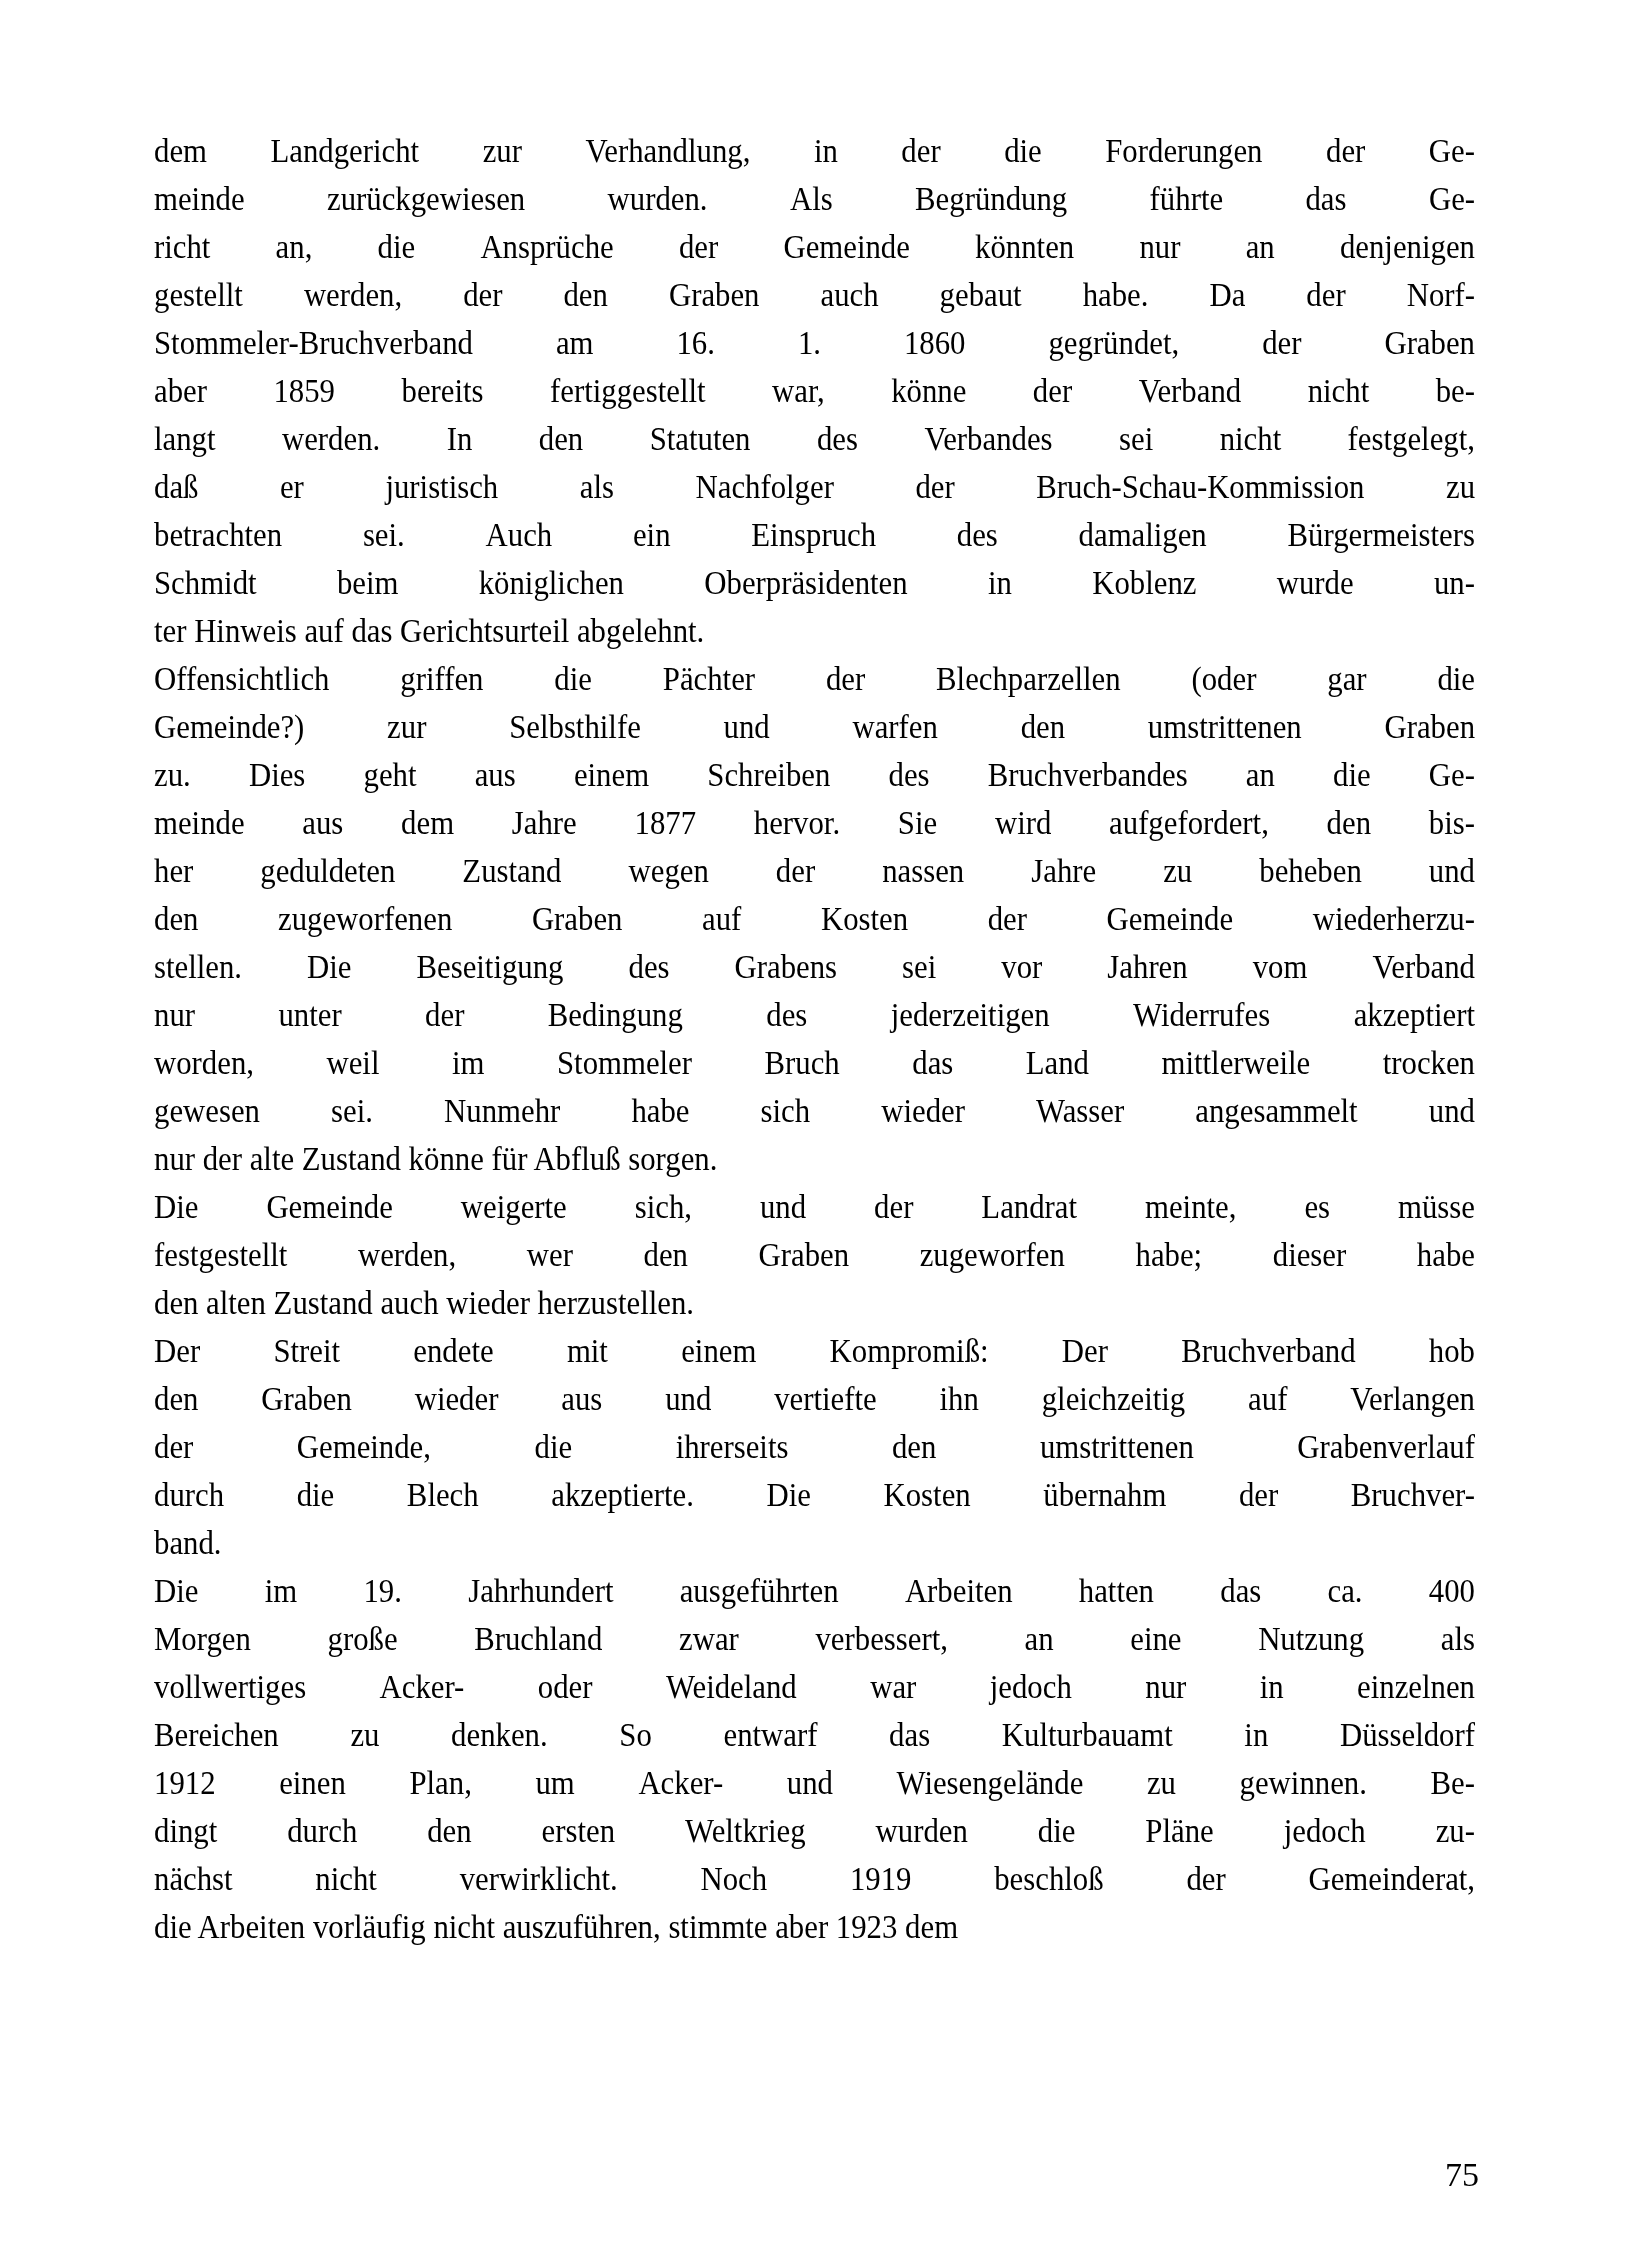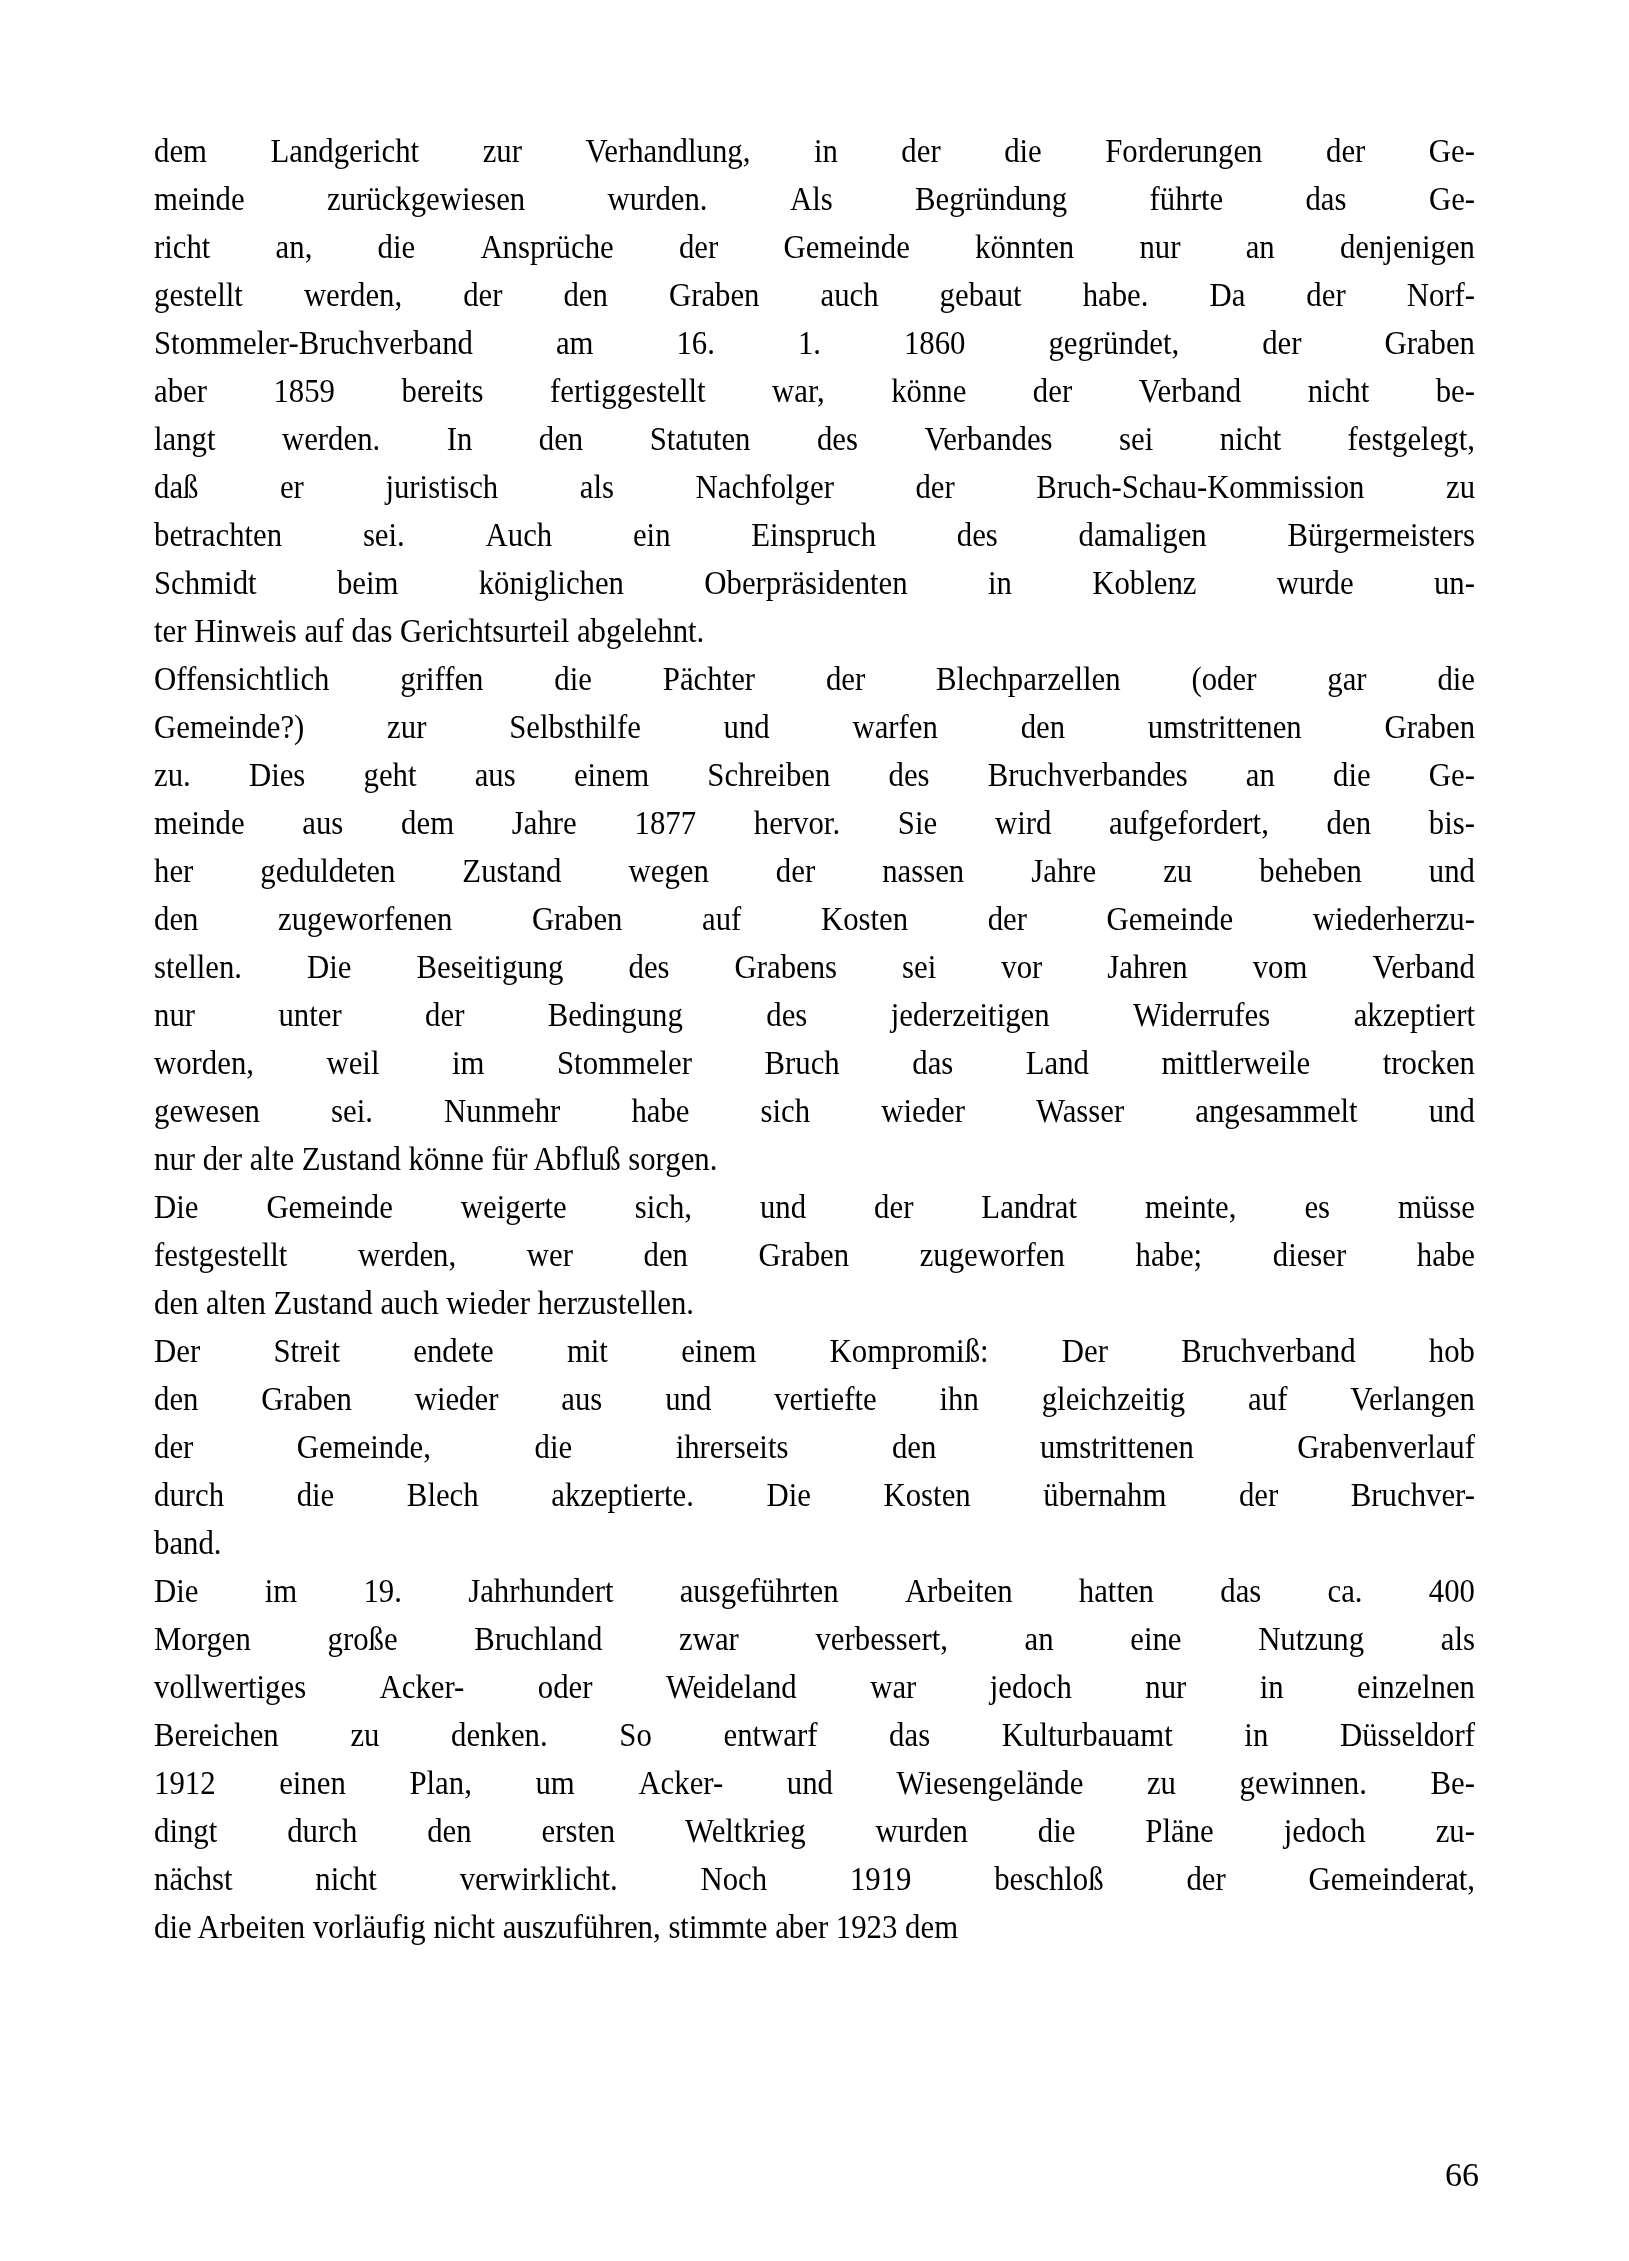--- a/index.html
+++ b/index.html
@@ -460,16 +460,16 @@
           <span>Noch</span>
           <span>1919</span>
           <span>beschloß</span>
           <span>der</span>
           <span>Gemeinderat,</span>
         </div>
         <div class="line last">die Arbeiten vorläufig nicht auszuführen, stimmte aber 1923 dem</div>
       </div>
     </div>
 
-  <div id="pagenum">66</div>
+  <div id="pagenum">75</div>
 
 </div>
 
 
 </body></html>

